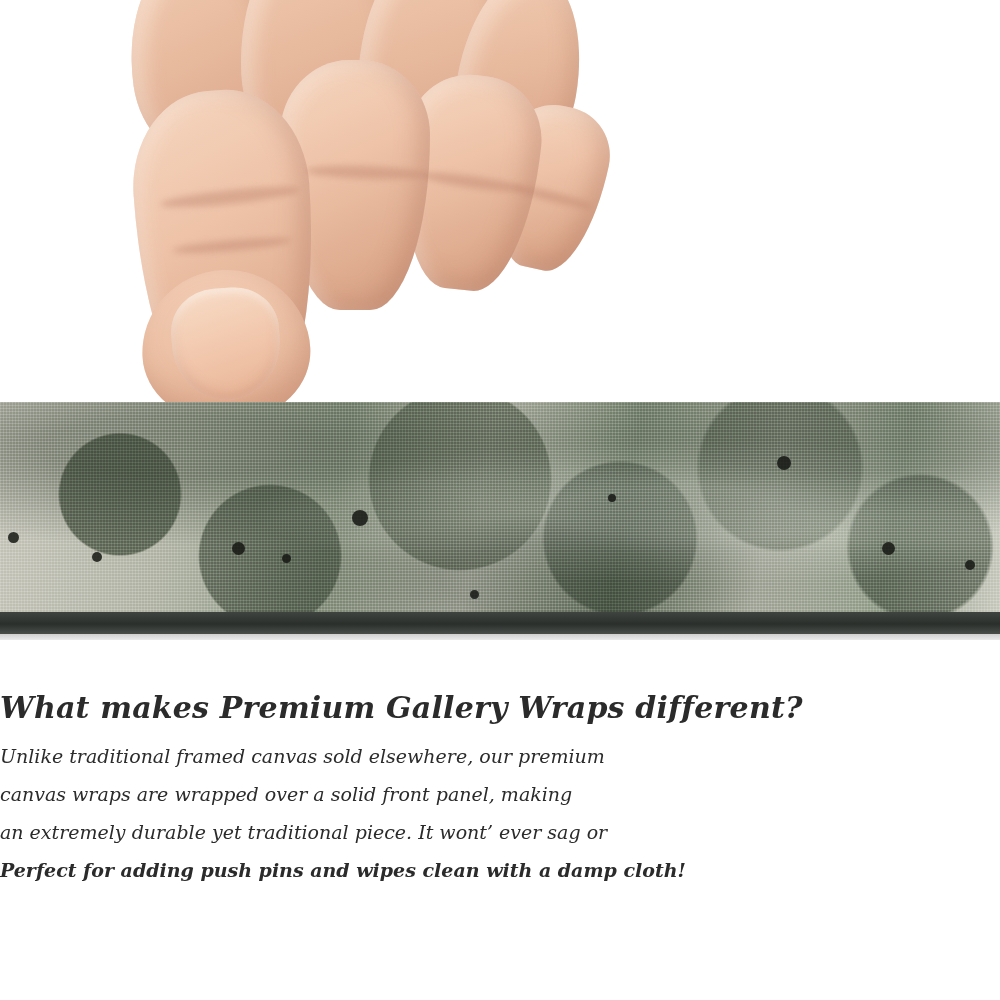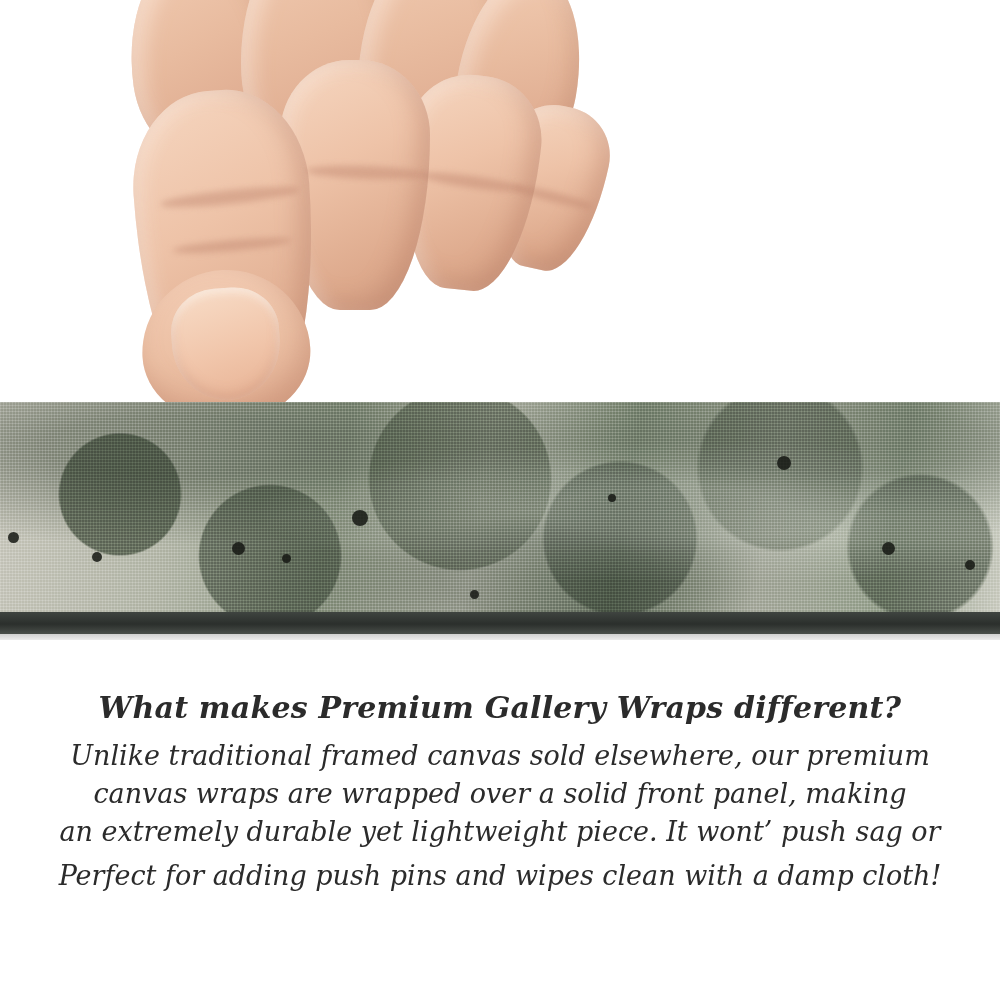--- a/index.html
+++ b/index.html
@@ -154,38 +154,38 @@
     height: 10px;
     background: linear-gradient(180deg, rgba(120,120,118,0.35) 0%, rgba(255,255,255,0) 100%);
   }
 
   
   .caption {
     position: absolute;
     left: 0;
     top: 690px;
     width: 1000px;
-    text-align: center;
+    text-align: left;
     color: #2b2b2b;
     font-family: "DejaVu Serif", serif;
     font-style: italic;
   }
   .caption-heading {
     font-size: 30px;
     font-weight: 700;
     letter-spacing: 0.2px;
     margin-bottom: 12px;
   }
   .caption-line {
-    font-size: 27px;
+    font-size: 19px;
     line-height: 38px;
     font-weight: 400;
   }
   .caption-line.last {
-    margin-top: 6px;
+    font-weight: bold;
   }
 </style>
 </head>
 <body>
 
 <div class="page">
 
   <div class="photo-area">
 
     <div class="hand">
@@ -224,17 +224,17 @@
       <div class="speck" style="left:470px; top:188px; width:9px;  height:9px;"></div>
     </div>
     <div class="strip-bottom"></div>
     <div class="strip-shadow"></div>
   </div>
 
   <div class="caption">
     <div class="caption-heading">What makes Premium Gallery Wraps different?</div>
     <div class="caption-line">Unlike traditional framed canvas sold elsewhere, our premium</div>
     <div class="caption-line">canvas wraps are wrapped over a solid front panel, making</div>
-    <div class="caption-line">an extremely durable yet lightweight piece. It wont’ push sag or</div>
+    <div class="caption-line">an extremely durable yet traditional piece. It wont’ ever sag or</div>
     <div class="caption-line last">Perfect for adding push pins and wipes clean with a damp cloth!</div>
   </div>
 
 </div>
 
 </body></html>

